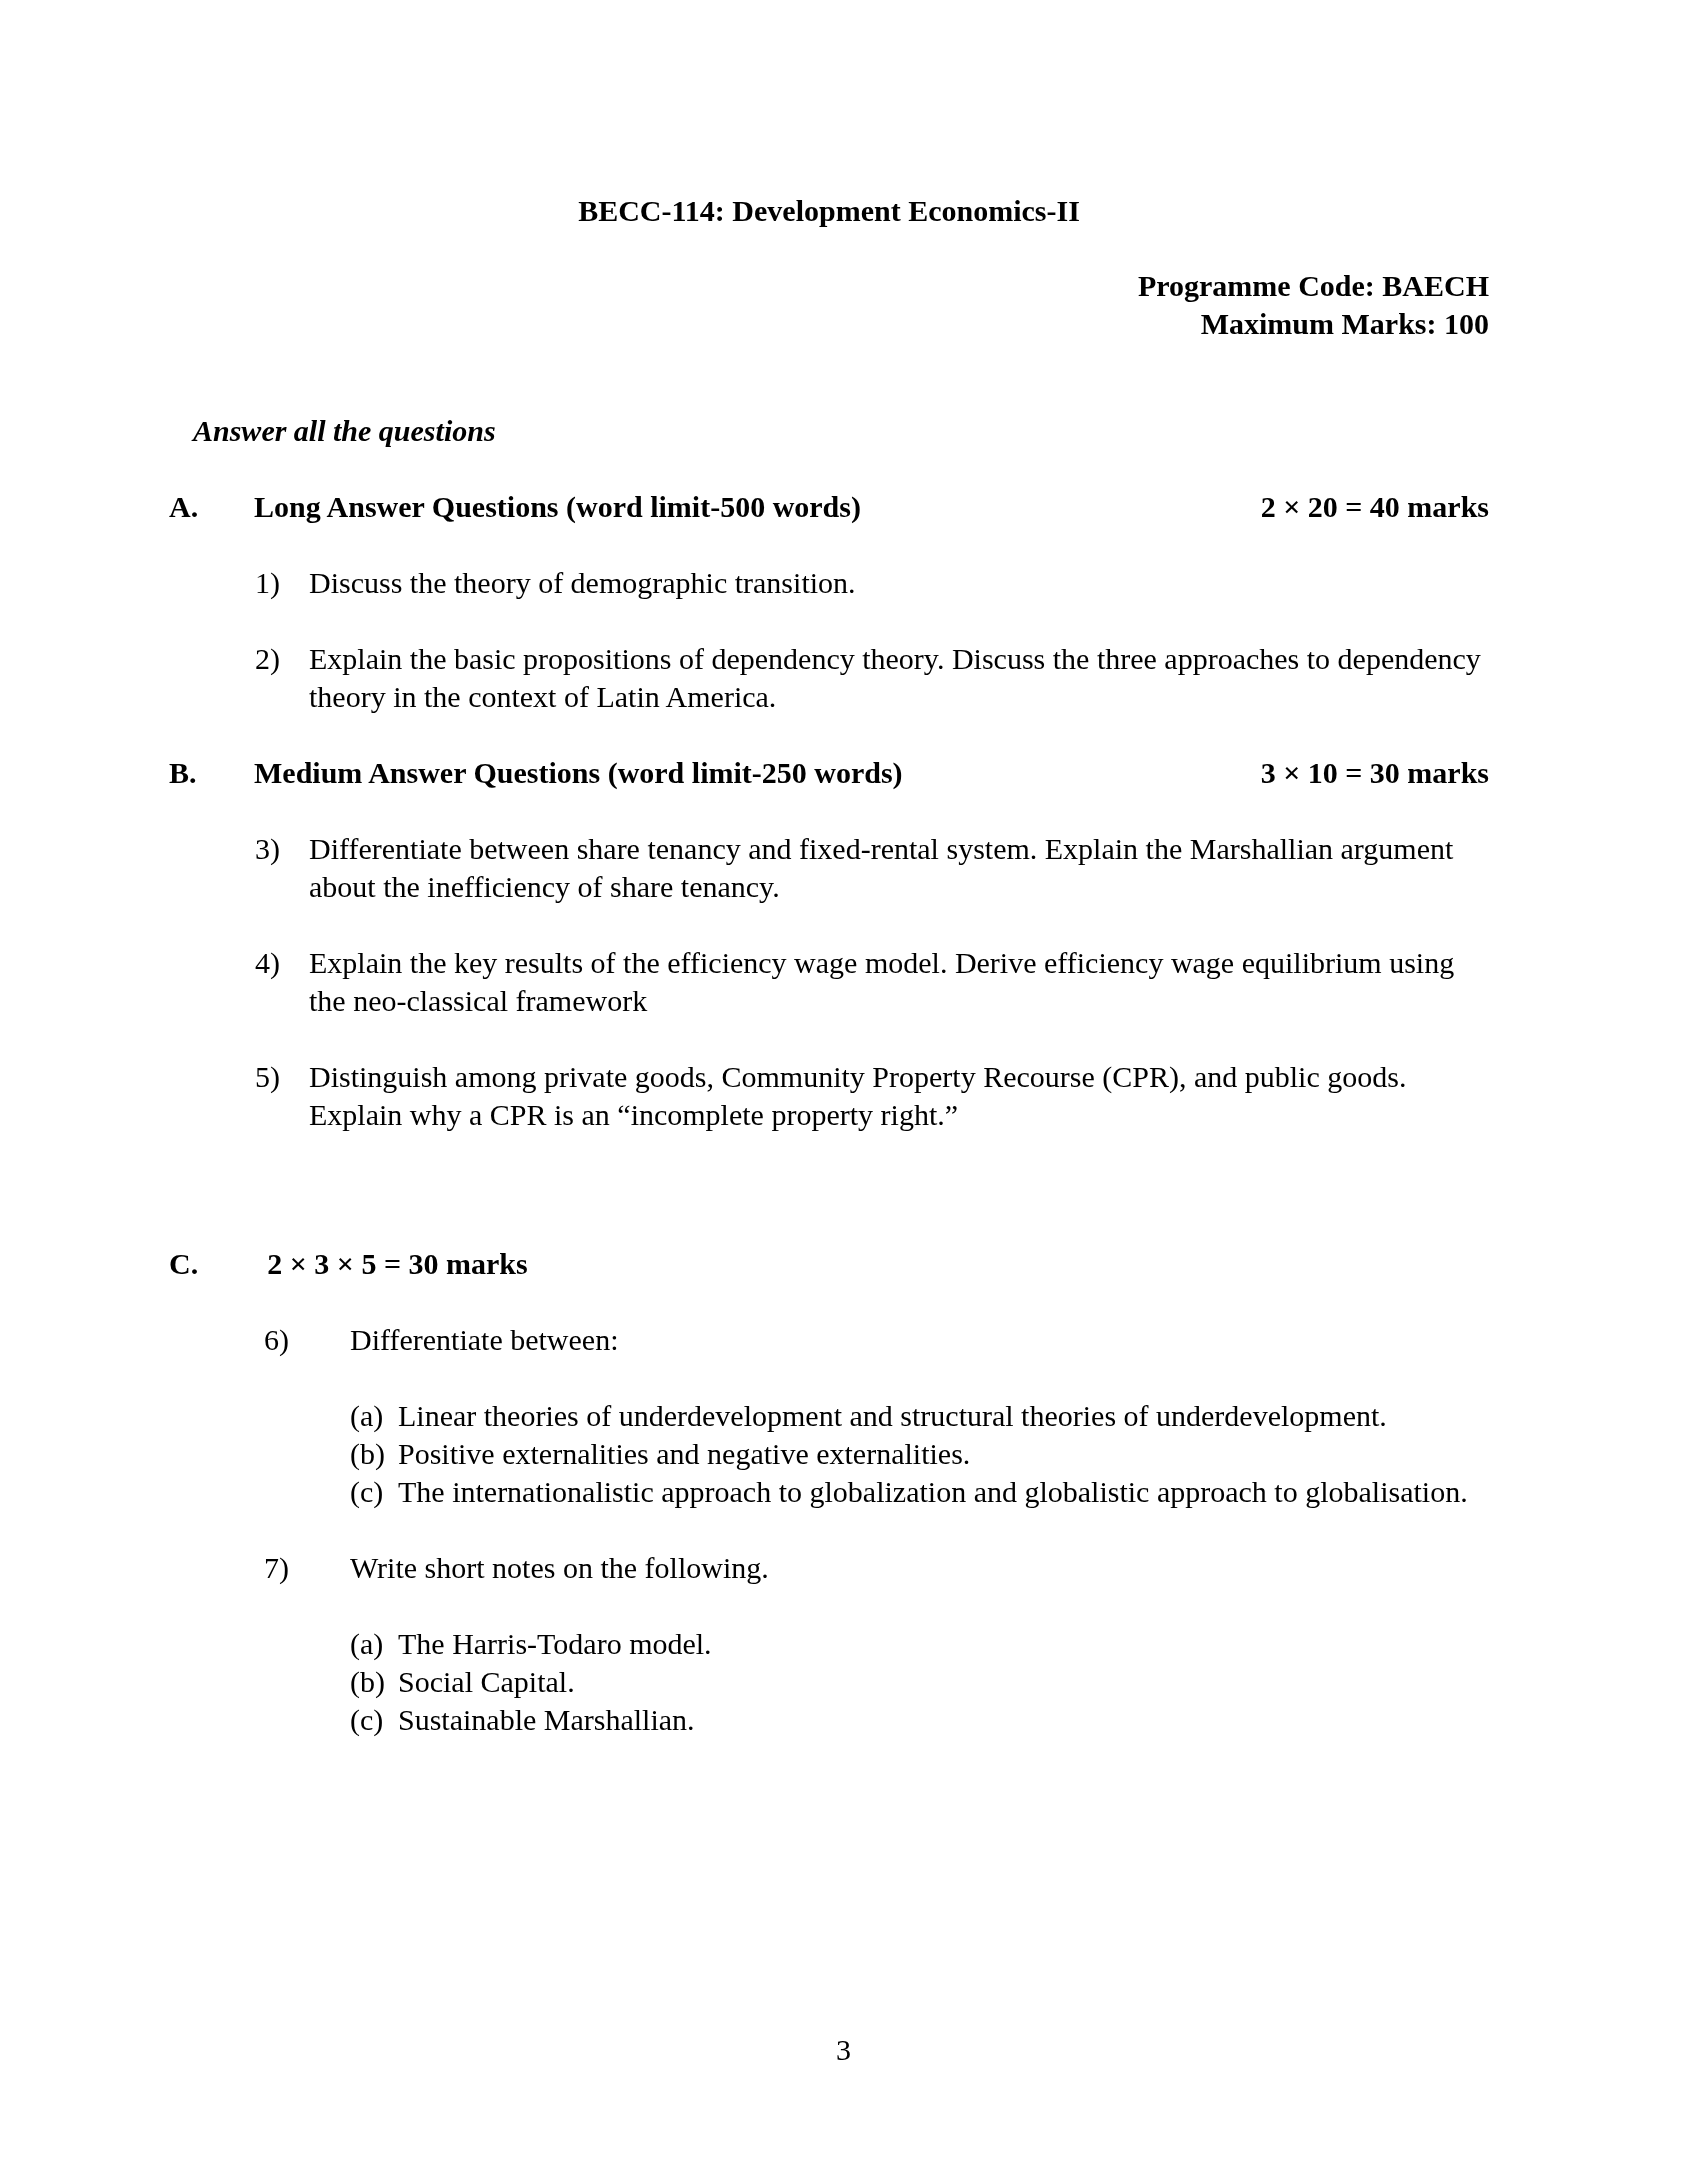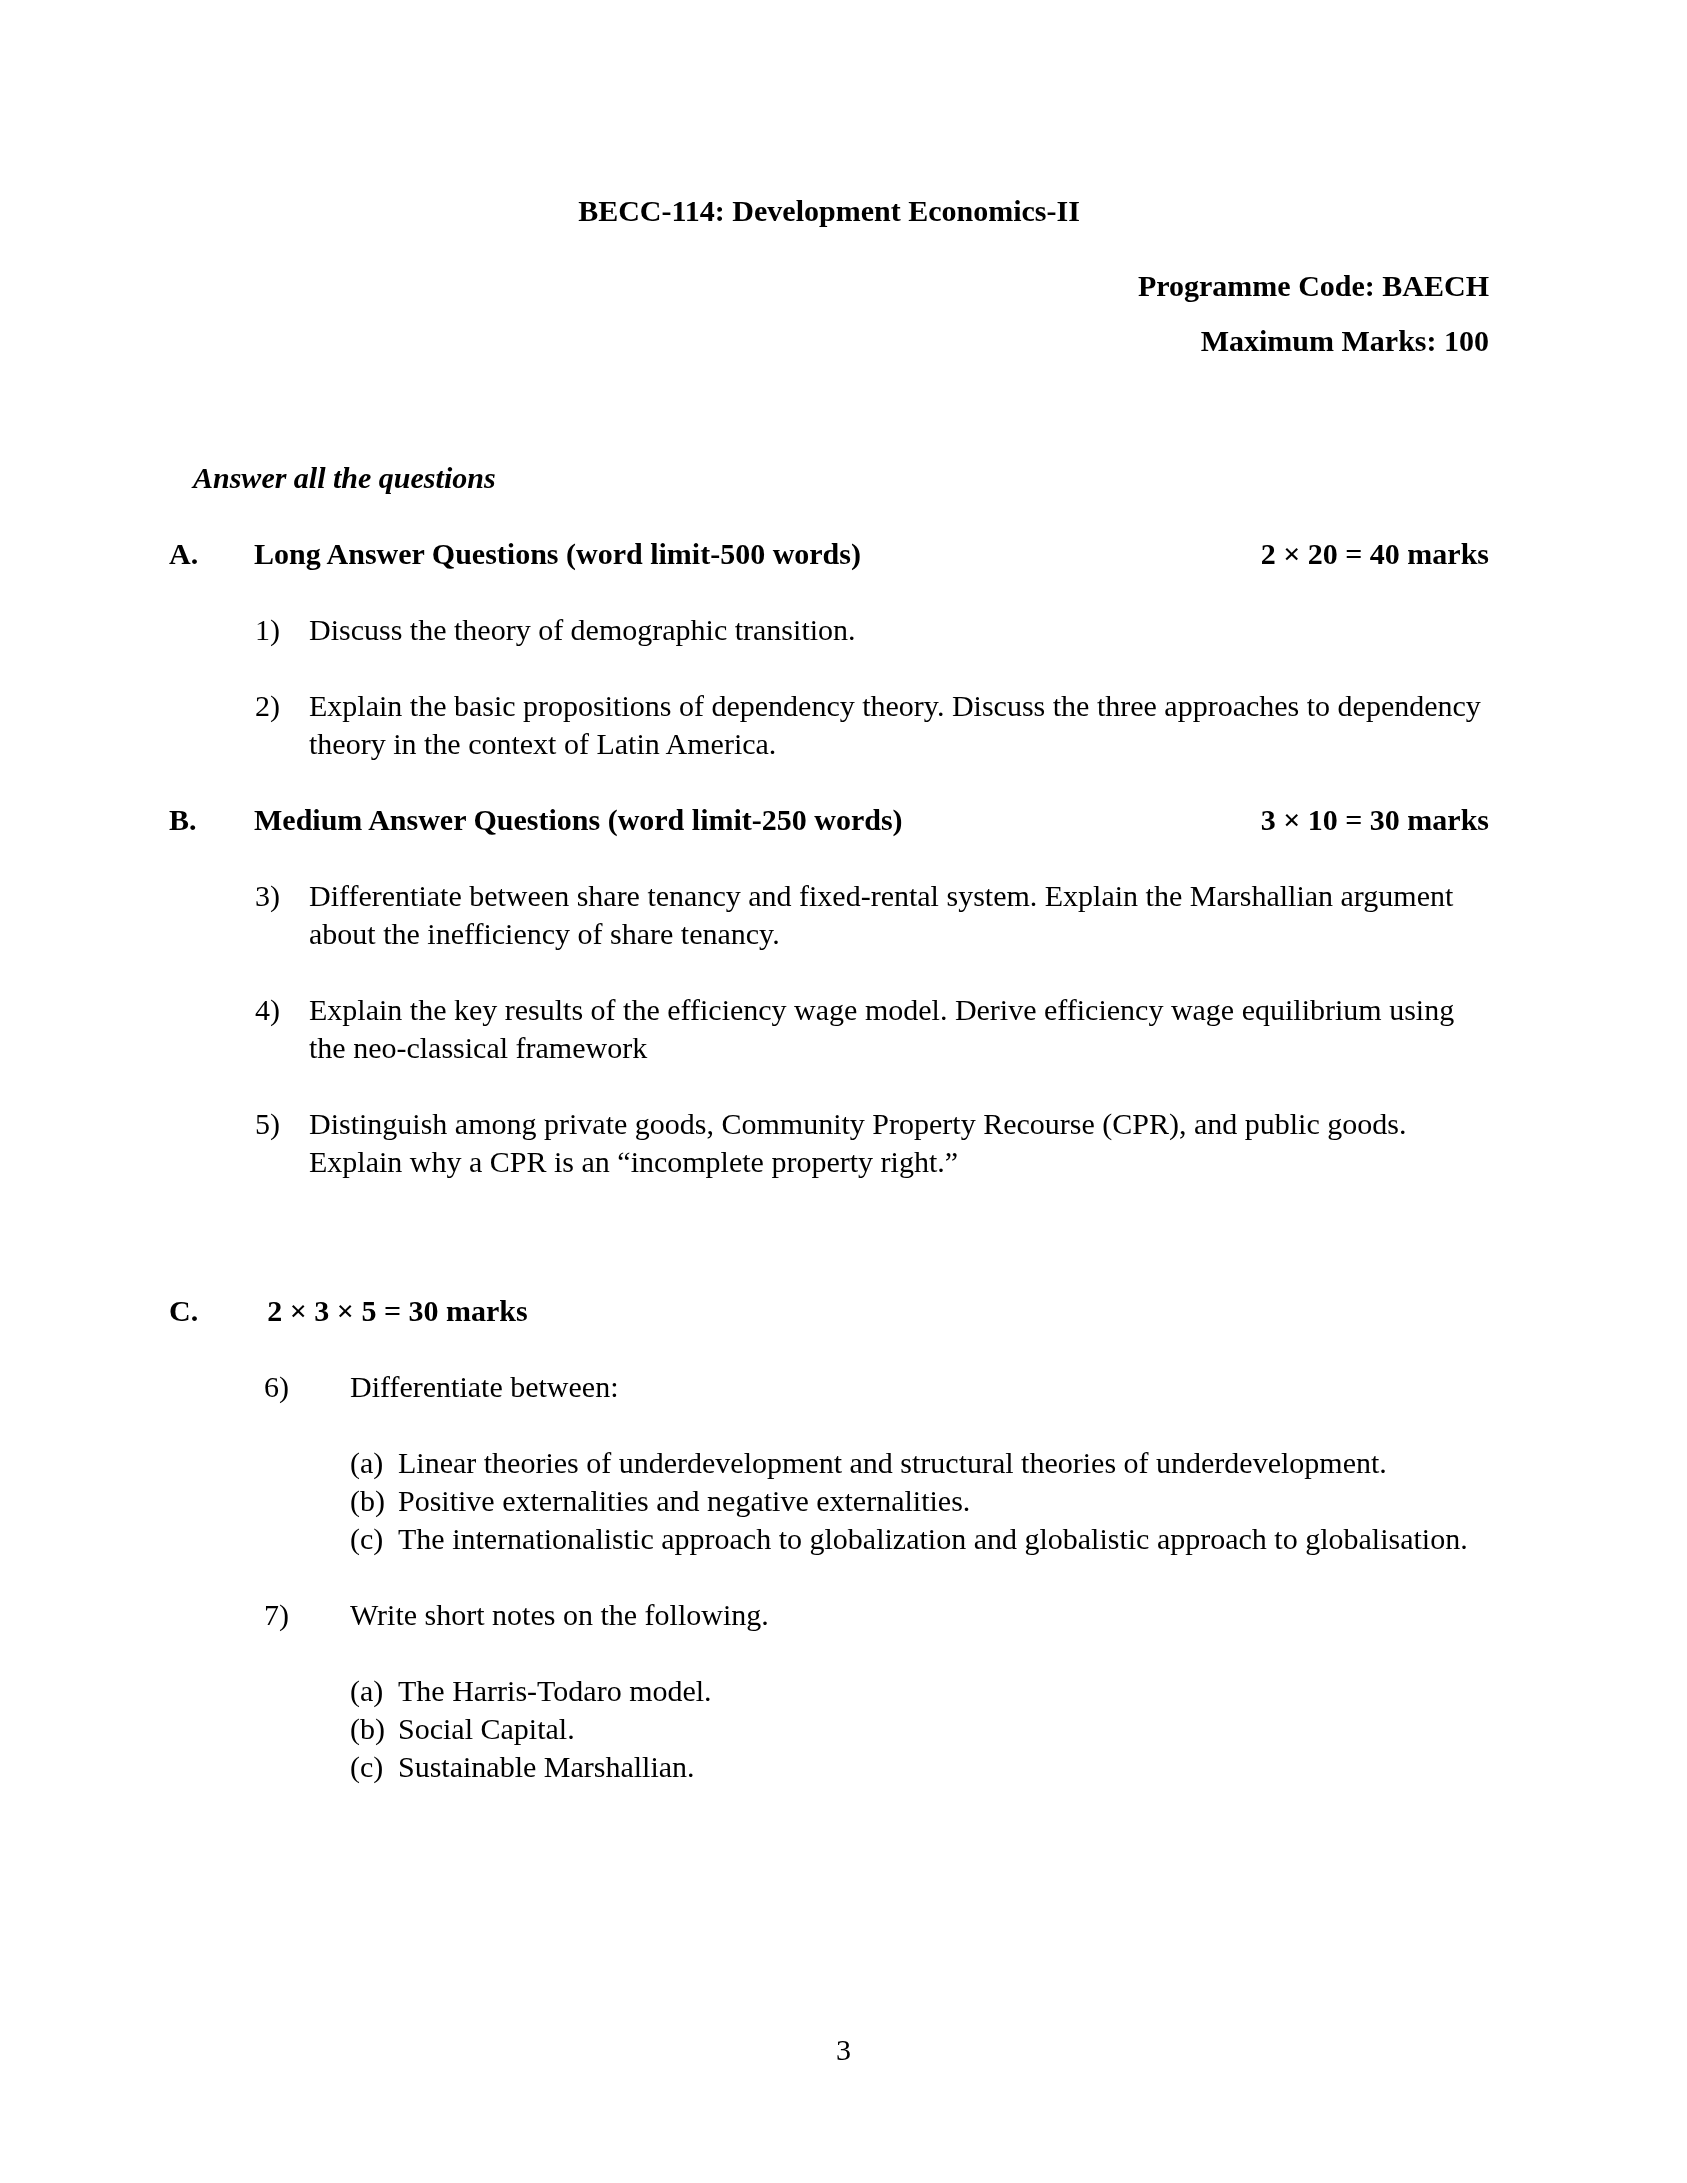--- a/index.html
+++ b/index.html
@@ -21,23 +21,23 @@
   }
   .doc-title {
     text-align: center;
     font-weight: bold;
   }
   .codes {
     margin-top: 37px;
     text-align: right;
     font-weight: bold;
   }
-  .codes .code-line { white-space: nowrap; margin-top: 17px; }
+  .codes .code-line { white-space: nowrap; }
   .instruction {
-    margin-top: 99px;
+    margin-top: 69px;
     margin-left: 24px;
     font-weight: bold;
     font-style: italic;
   }
   .section-heading {
     display: flex;
     align-items: baseline;
     margin-top: 38px;
     font-weight: bold;
   }

